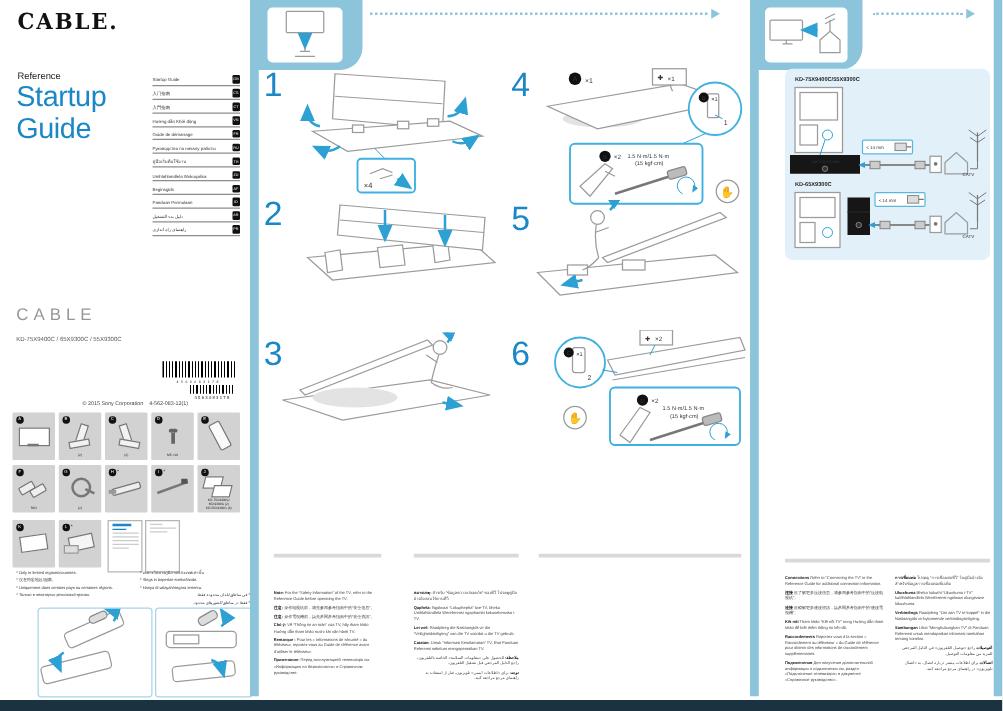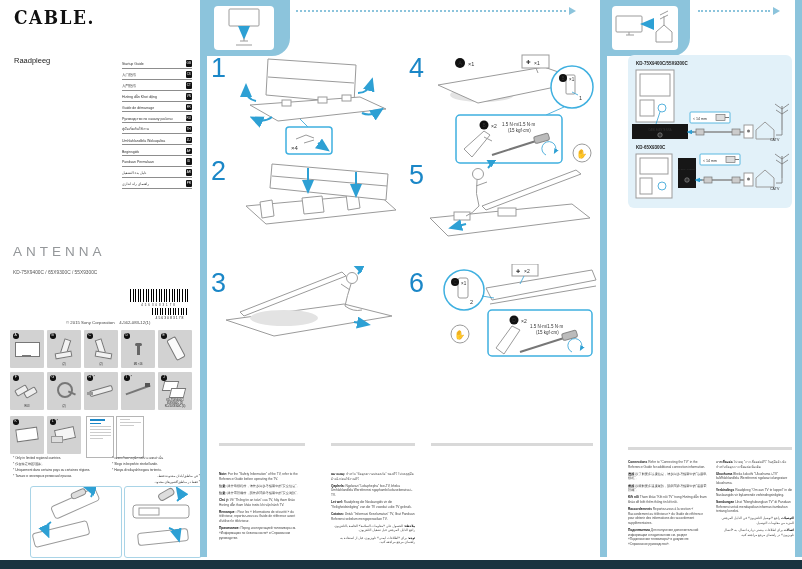--- a/index.html
+++ b/index.html
@@ -108,21 +108,25 @@
 
   <svg width="0" height="0" style="position:absolute">
     <defs>
       <marker id="ab" markerWidth="7" markerHeight="7" refX="4" refY="3" orient="auto">
         <path d="M0,0L7,3L0,6z" fill="#2da0d4"></path>
       </marker>
     </defs>
   </svg>
 
   <div class="abs" id="sony-logo">CABLE.</div>
-  <div class="abs" id="television">Raadpleeg</div>
+  <div class="abs" id="television">Reference</div>
+  <div class="abs" id="guide-title">
+    <div>Startup</div>
+    <div>Guide</div>
+  </div>
   <div class="abs" id="lang-table">
       <div class="lang-row">
         <span class="lang-label">Startup Guide</span>
         <span class="lang-badge">GB</span>
       </div>
       <div class="lang-row">
         <span class="lang-label">入门指南</span>
         <span class="lang-badge">CS</span>
       </div>
       <div class="lang-row">
@@ -160,21 +164,21 @@
       <div class="lang-row">
         <span class="lang-label">دليل بدء التشغيل</span>
         <span class="lang-badge">AR</span>
       </div>
       <div class="lang-row">
         <span class="lang-label">راهنمای راه اندازی</span>
         <span class="lang-badge">PR</span>
       </div>
     </div>
 
-  <div class="abs" id="bravia">ANTENNA</div>
+  <div class="abs" id="bravia">CABLE</div>
   <div class="abs" id="models-line">KD-75X9400C / 65X9300C / 55X9300C</div>
   <div class="abs bc" id="bc-large"></div>
   <div class="abs" id="bc-large-cap">4563083178</div>
   <div class="abs bc" id="bc-small"></div>
   <div class="abs" id="bc-small-cap">4563083178</div>
   <div class="abs" id="copyright-line"><span>© 2015 Sony Corporation</span>    <span>4-562-083-12(1)</span></div>
 
   <div class="abs" id="acc-grid">
     <div class="doc" style="left:76px;top:86px">
       <div class="dlb"></div>

